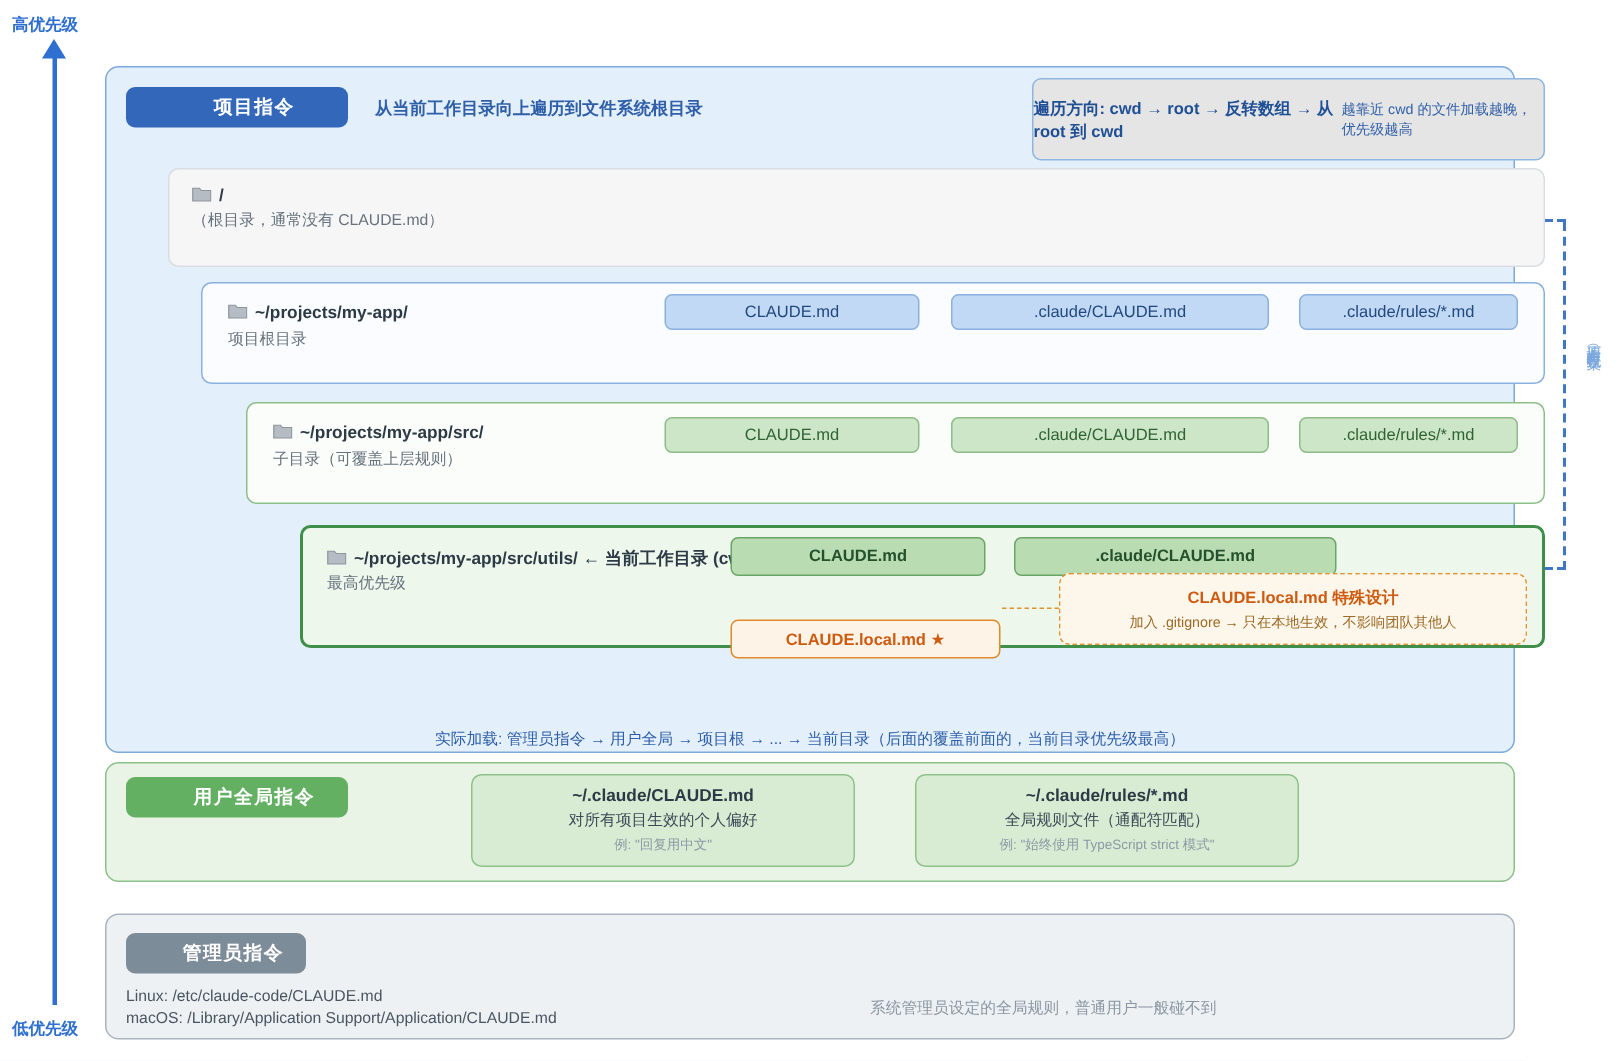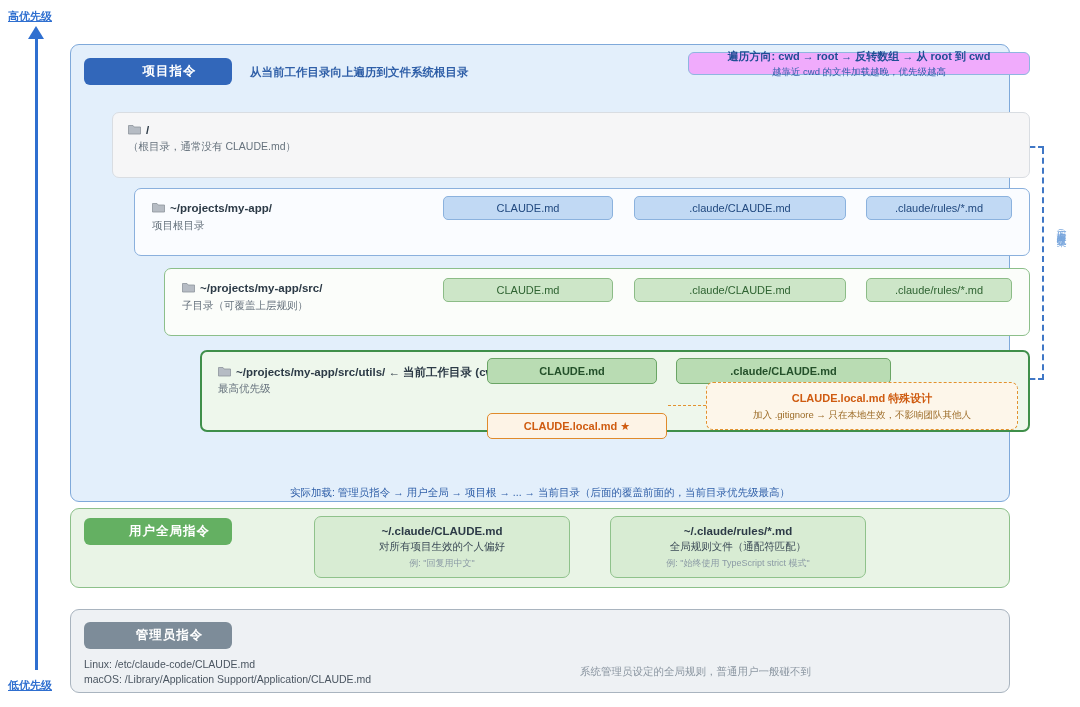--- a/index.html
+++ b/index.html
@@ -16,21 +16,20 @@
     color: #333;
   }
 
   
   .axis-label {
     position: absolute;
     font-size: 11px;
     font-weight: bold;
     color: #2f6fd0;
     white-space: nowrap;
-    text-decoration: underline;
   }
   #axis-high { left: 8px; top: 9px; }
   #axis-low  { left: 8px; top: 678px; }
 
   .axis-line {
     position: absolute;
     left: 35px;
     top: 36px;
     width: 3px;
     height: 634px;
@@ -149,41 +148,41 @@
     font-size: 12.5px;
     font-weight: bold;
     display: flex;
     align-items: center;
     justify-content: center;
     letter-spacing: 1px;
     padding-left: 23px;
   }
   #badge-project { left: 84px; top: 58px;  width: 148px; height: 27px; background: #3267ba; }
   #badge-global  { left: 84px; top: 518px; width: 148px; height: 27px; background: #64b062; }
-  #badge-admin   { left: 84px; top: 622px; width: 148px; height: 27px; background: #7d8c99; }
+  #badge-admin   { left: 84px; top: 622px; width: 120px; height: 27px; background: #7d8c99; }
 
   .badge-caption {
     position: absolute;
     font-size: 11.5px;
     color: #2f5fa8;
     font-weight: bold;
     white-space: nowrap;
   }
   #project-caption { left: 250px; top: 65px; }
 
   
   #traversal-note {
     position: absolute;
-    left: 688px; top: 52px; width: 342px; height: 23px;
-    box-sizing: border-box;
-    background: #f0abfc;
+    left: 688px; top: 52px; width: 342px; height: 55px;
+    box-sizing: border-box;
+    background: #e5e5e5;
     border: 1px solid #8fb6e0;
     border-radius: 6px;
     display: flex;
-    flex-direction: column;
+    flex-direction: row;
     align-items: center;
     justify-content: center;
     gap: 2px;
   }
   #traversal-note .l1 { font-size: 11px; color: #1f4f95; font-weight: bold; }
   #traversal-note .l2 { font-size: 9.5px; color: #2f5fa8; }
 
   
   .dirrow {
     position: absolute;

